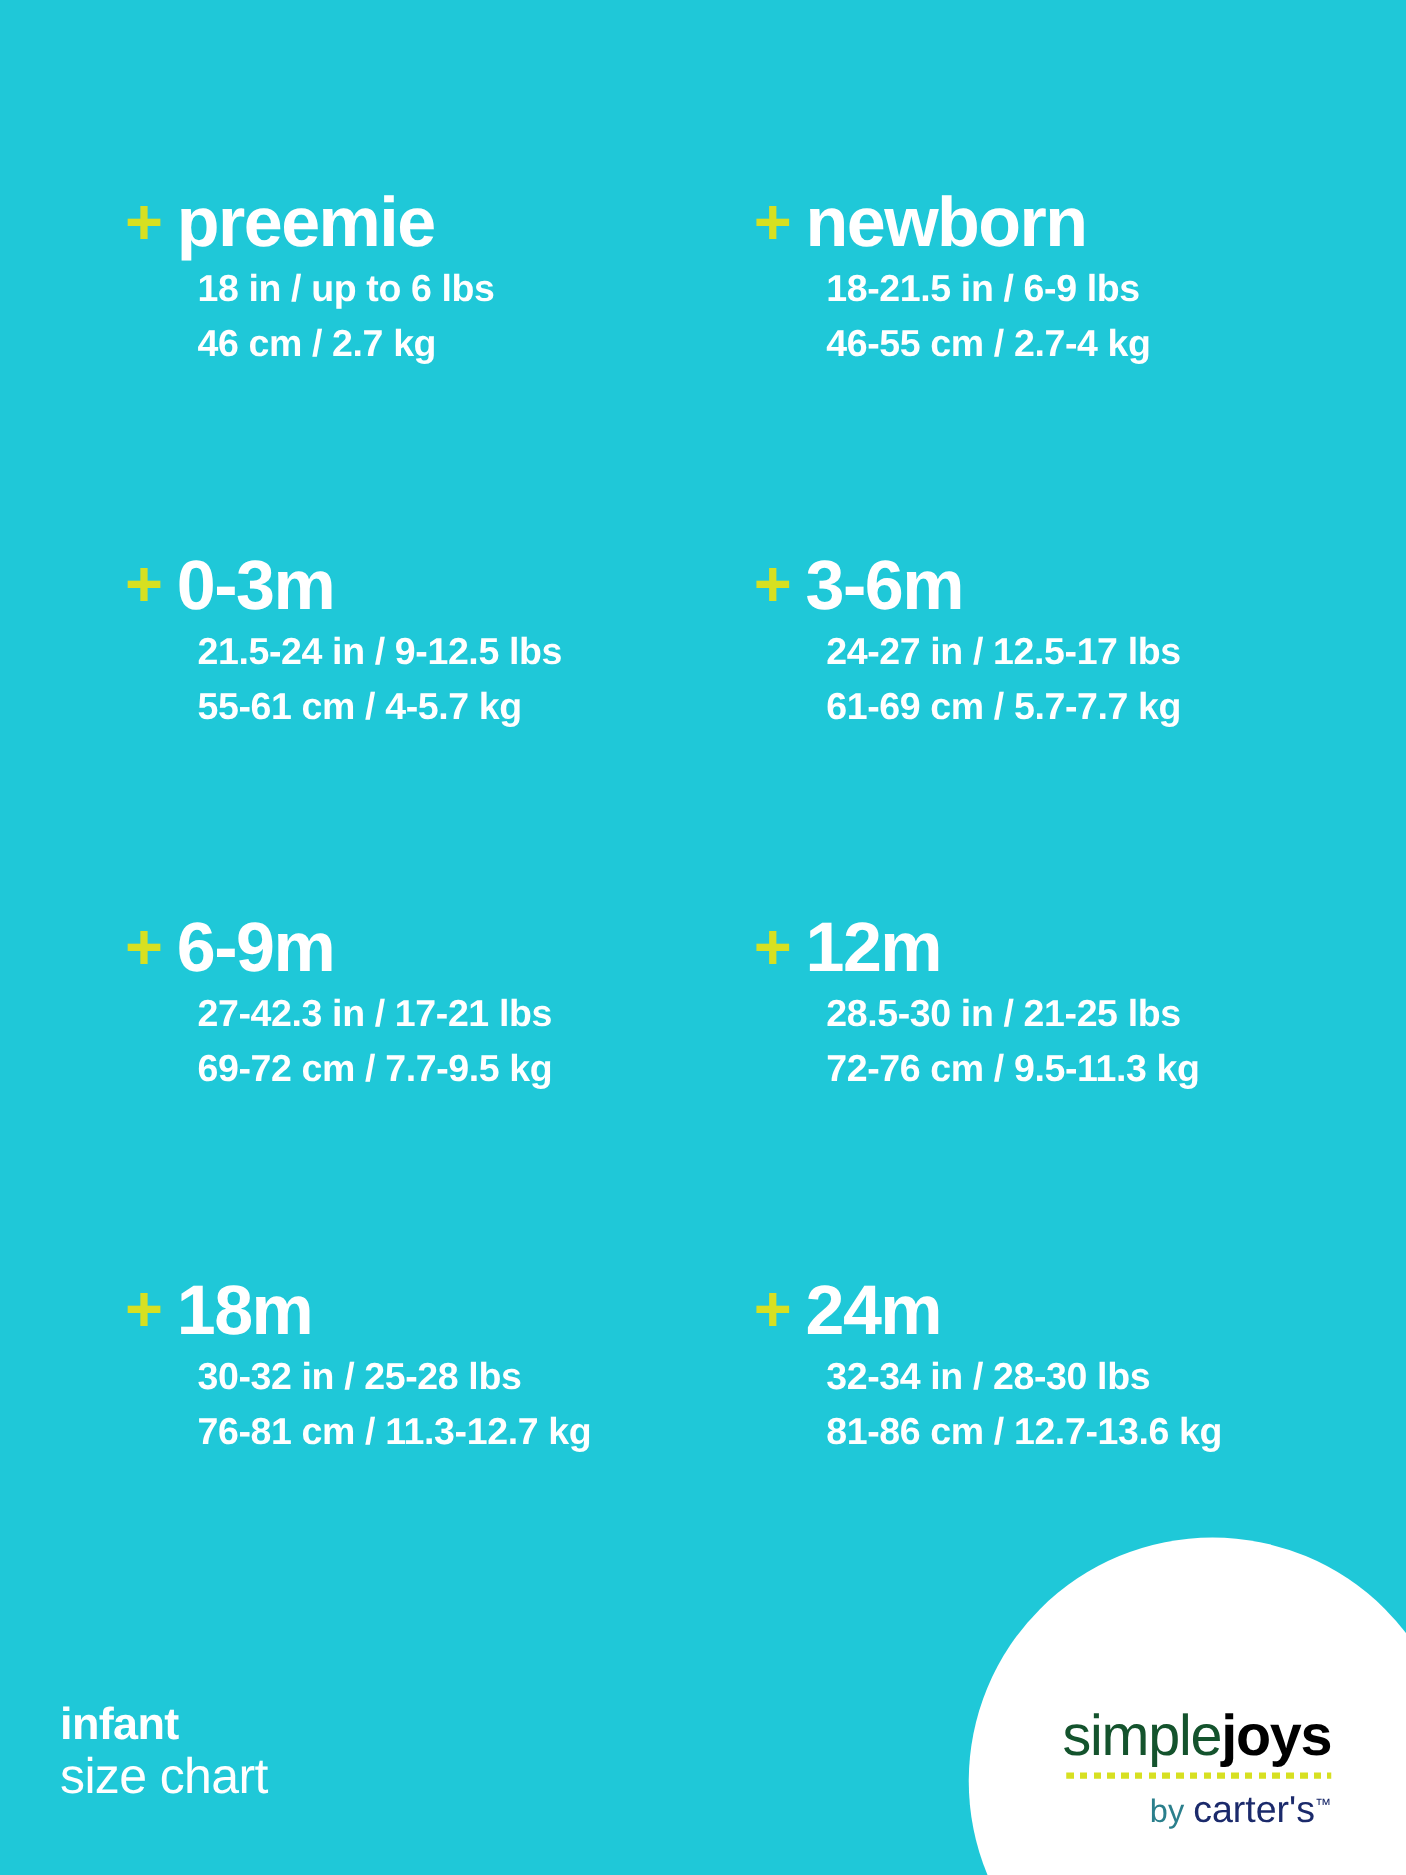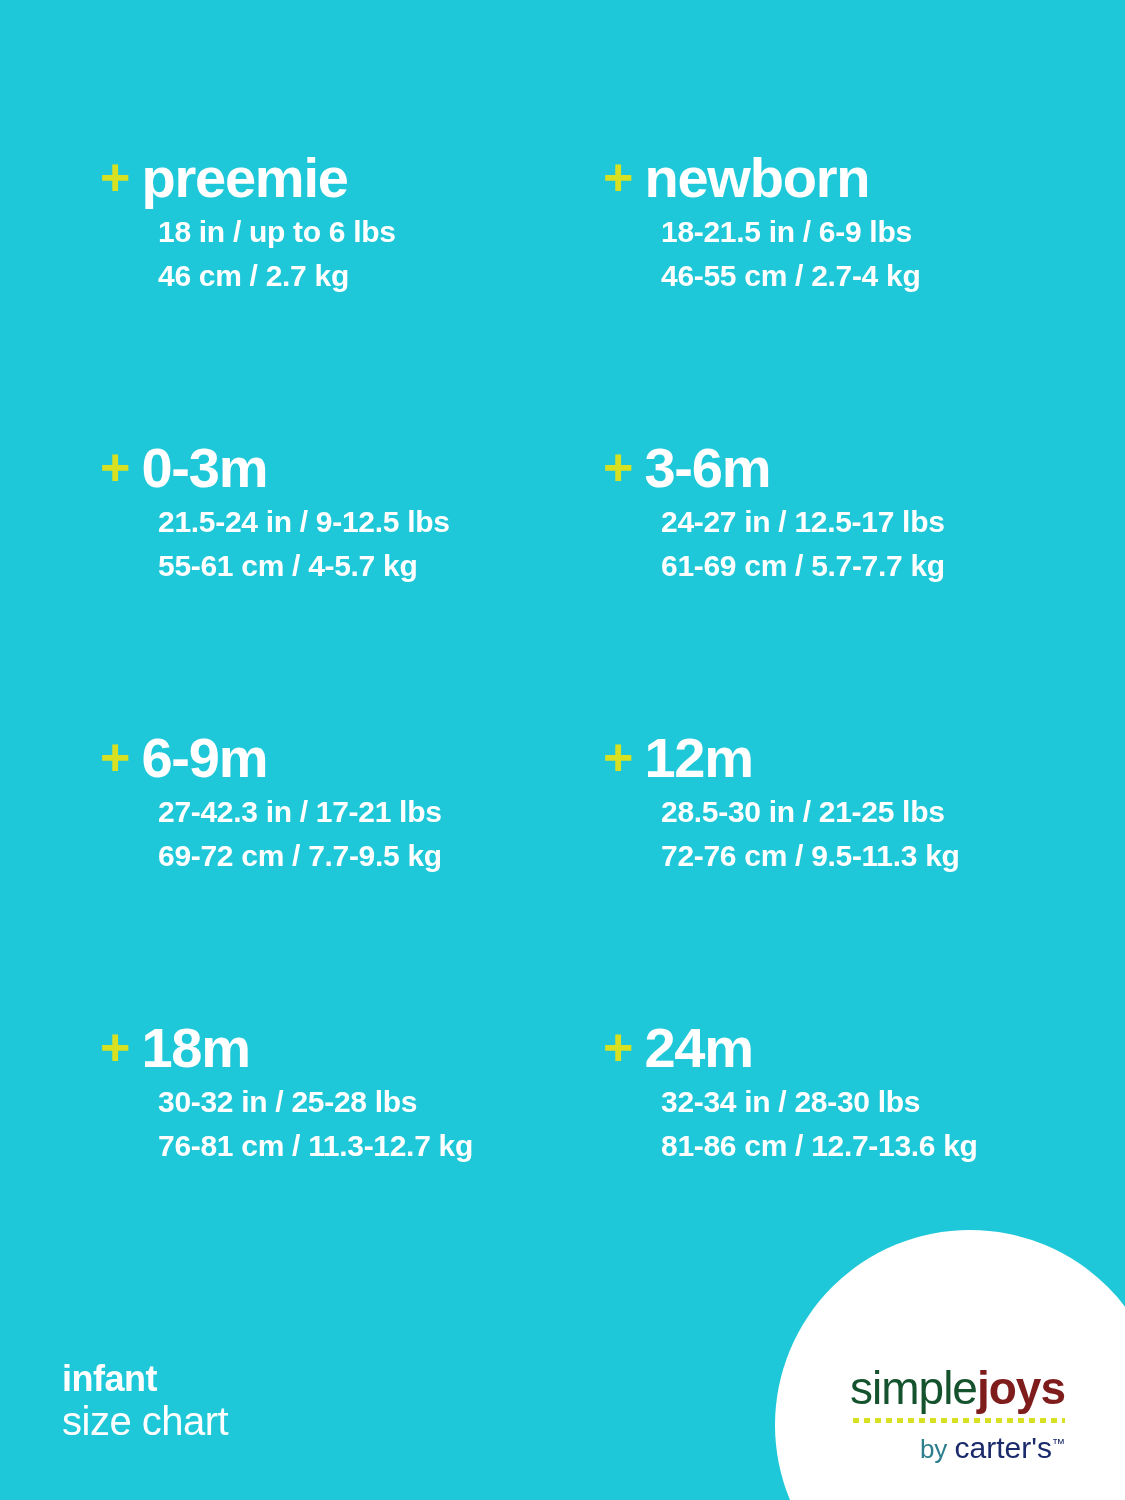--- a/index.html
+++ b/index.html
@@ -63,21 +63,21 @@
   .detail {
     color: #ffffff;
     font-size: 30px;
     font-weight: bold;
     line-height: 44px;
     letter-spacing: -0.3px;
     padding-left: 58px;
   }
   .footer {
     position: absolute;
-    left: 62px;
+    left: 48px;
     bottom: 58px;
   }
   .footer-line1 {
     color: #ffffff;
     font-size: 36px;
     font-weight: bold;
     line-height: 42px;
     letter-spacing: -0.5px;
   }
   .footer-line2 {
@@ -107,21 +107,21 @@
     font-size: 46px;
     line-height: 48px;
     letter-spacing: -1px;
     white-space: nowrap;
   }
   .brand-simple {
     color: #14532d;
     font-weight: normal;
   }
   .brand-joys {
-    color: #7f1d1d;
+    color: #000000;
     font-weight: bold;
   }
   .brand-dots {
     display: block;
     height: 5px;
     margin: 6px 0 6px auto;
     width: 212px;
     background-image: repeating-linear-gradient(to right, #d7e021 0 6px, transparent 6px 11px);
   }
   .brand-bottom {

